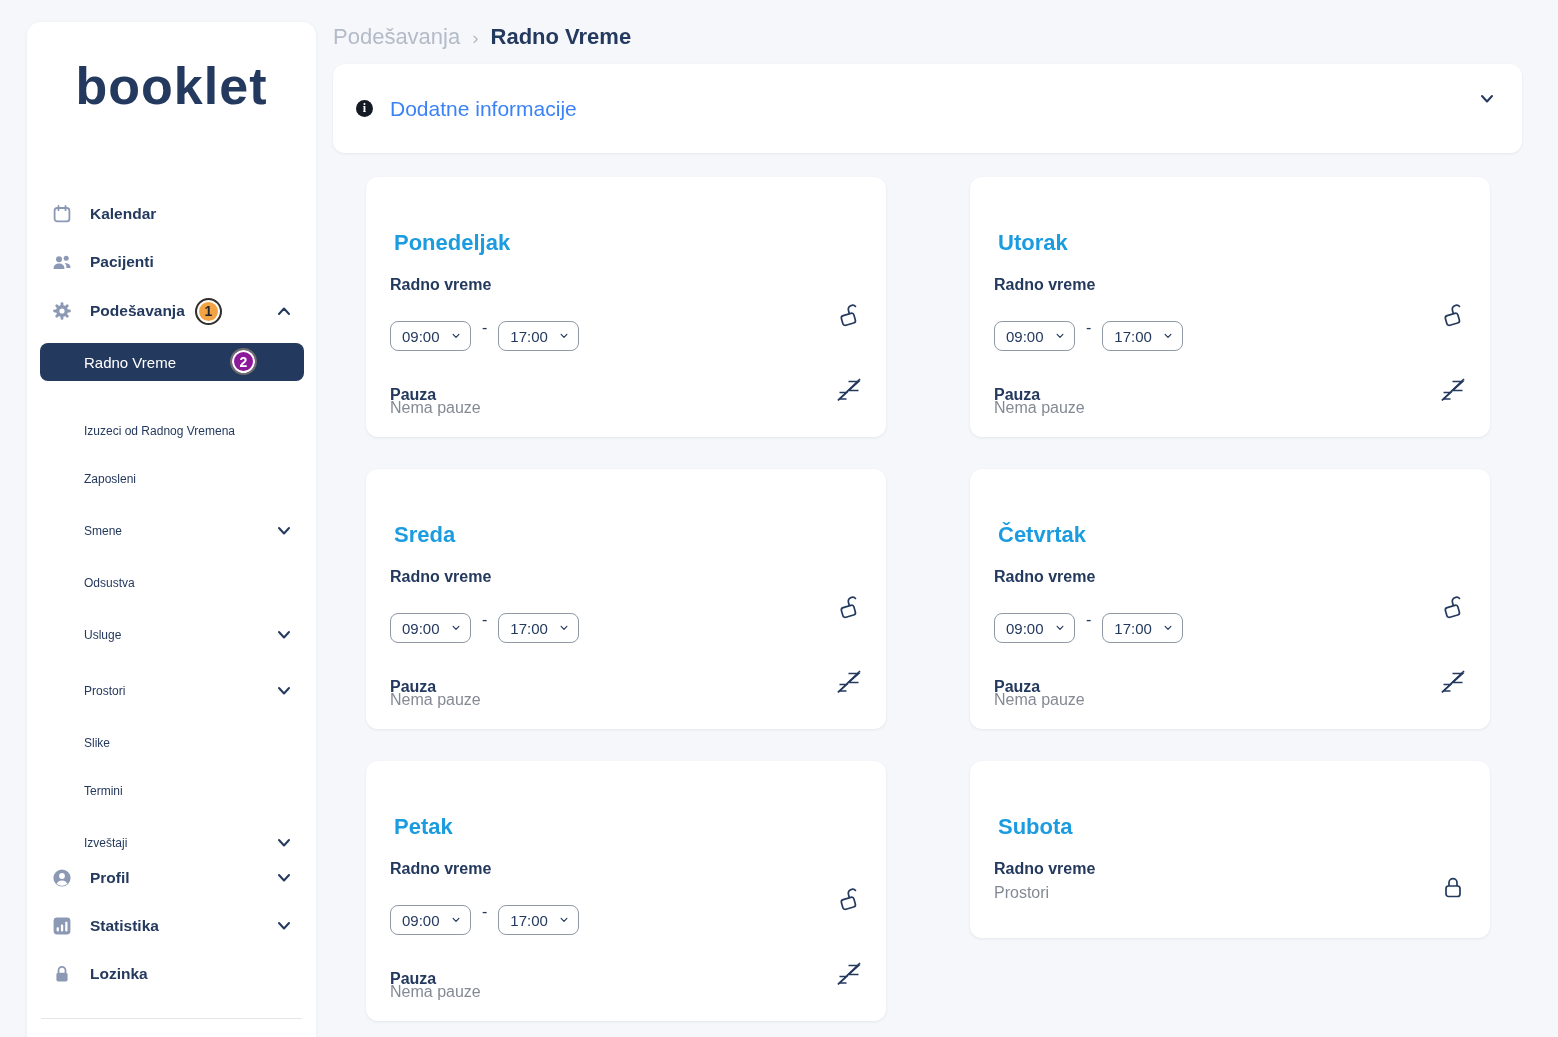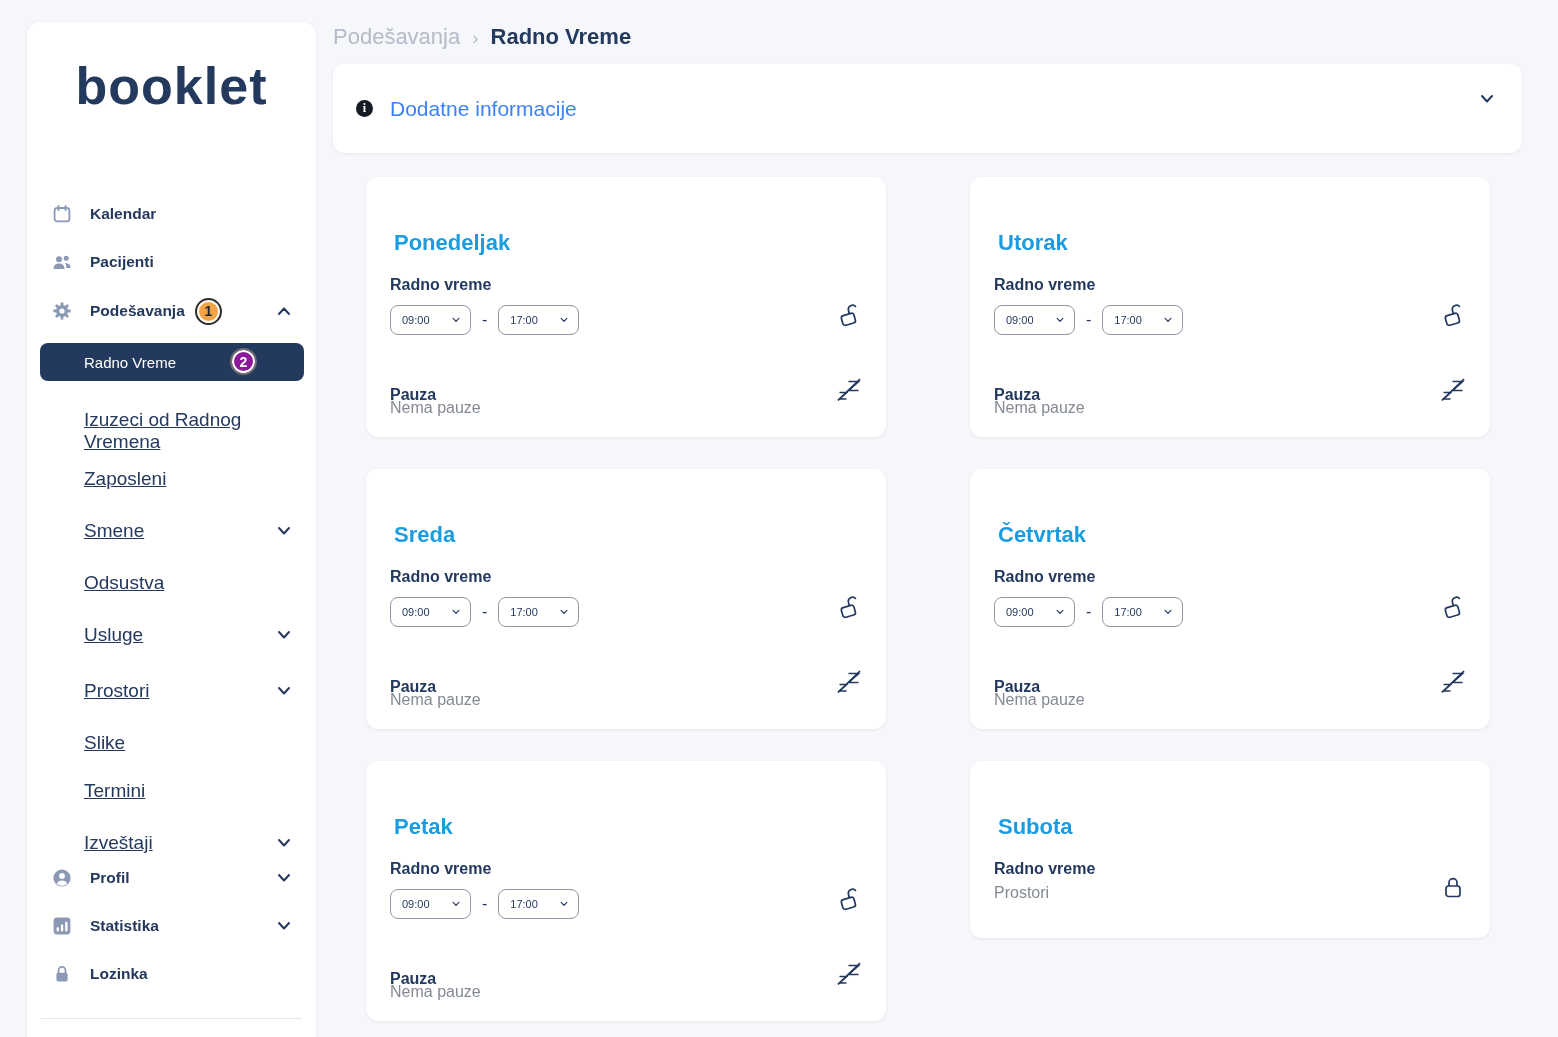--- a/index.html
+++ b/index.html
@@ -25,21 +25,21 @@
   .nav-row {
     position:absolute; left:25px; right:16px; height:28px;
     display:flex; align-items:center; cursor:pointer;
   }
   .nav-row .nav-ico { width:20px; height:20px; flex:0 0 20px; }
   .nav-row .nav-label { margin-left:18px; font-size:15.5px; font-weight:700; color:#24395e; }
   .nav-chevron { position:absolute; right:9px; top:50%; margin-top:-7px; }
   .sub-row {
     position:absolute; left:57px; right:16px; height:26px;
     display:flex; align-items:center; cursor:pointer;
-    font-size:19px; color:#24395e;text-decoration:underline;
+    font-size:12px; color:#24395e;
   }
   .active-pill {
     position:absolute; left:13px; right:12px; top:321px; height:38px;
     background:#24395e; border-radius:8px; display:flex; align-items:center;
     padding-left:44px; color:#fff; font-size:15px; cursor:pointer;
   }
   .badge {
     width:27px; height:27px; border-radius:50%;
     display:flex; align-items:center; justify-content:center;
     font-size:14px; font-weight:700; flex:0 0 27px;
@@ -84,22 +84,22 @@
   .field-label { position:absolute; left:24px; font-size:16px; font-weight:700; color:#24395e; }
   .lbl-hours { top:99px; }
   .lbl-break { top:183px;margin-top:26px; }
   .muted { position:absolute; left:24px; font-size:16px; color:#848a94; }
   .break-value { top:222px; }
   .closed-value { top:123px; }
   .time-row { position:absolute; left:24px; top:128px; display:flex; align-items:center; }
   .time-select {
     width:81px; height:30px; border:1px solid #8f98a5; border-radius:8px;
     display:flex; align-items:center; justify-content:space-between;
-    padding:0 9px 0 11px; font-size:11px; color:#24395e;
-    background:#fff; cursor:pointer;
+    padding:0 9px 0 11px; font-size:15px; color:#24395e;
+    background:#fff; cursor:pointer;margin-top:16px;
   }
   .dash { margin:0 11px; color:#24395e; font-size:16px; }
   .corner-ico { position:absolute; left:468px; width:30px; height:30px; cursor:pointer; }
   .ico-lockstate { top:124px; }
   .ico-nobreak { top:198px; }
   .ico-lockstate-closed { top:112px; }
 </style>
 </head>
 <body>
 

